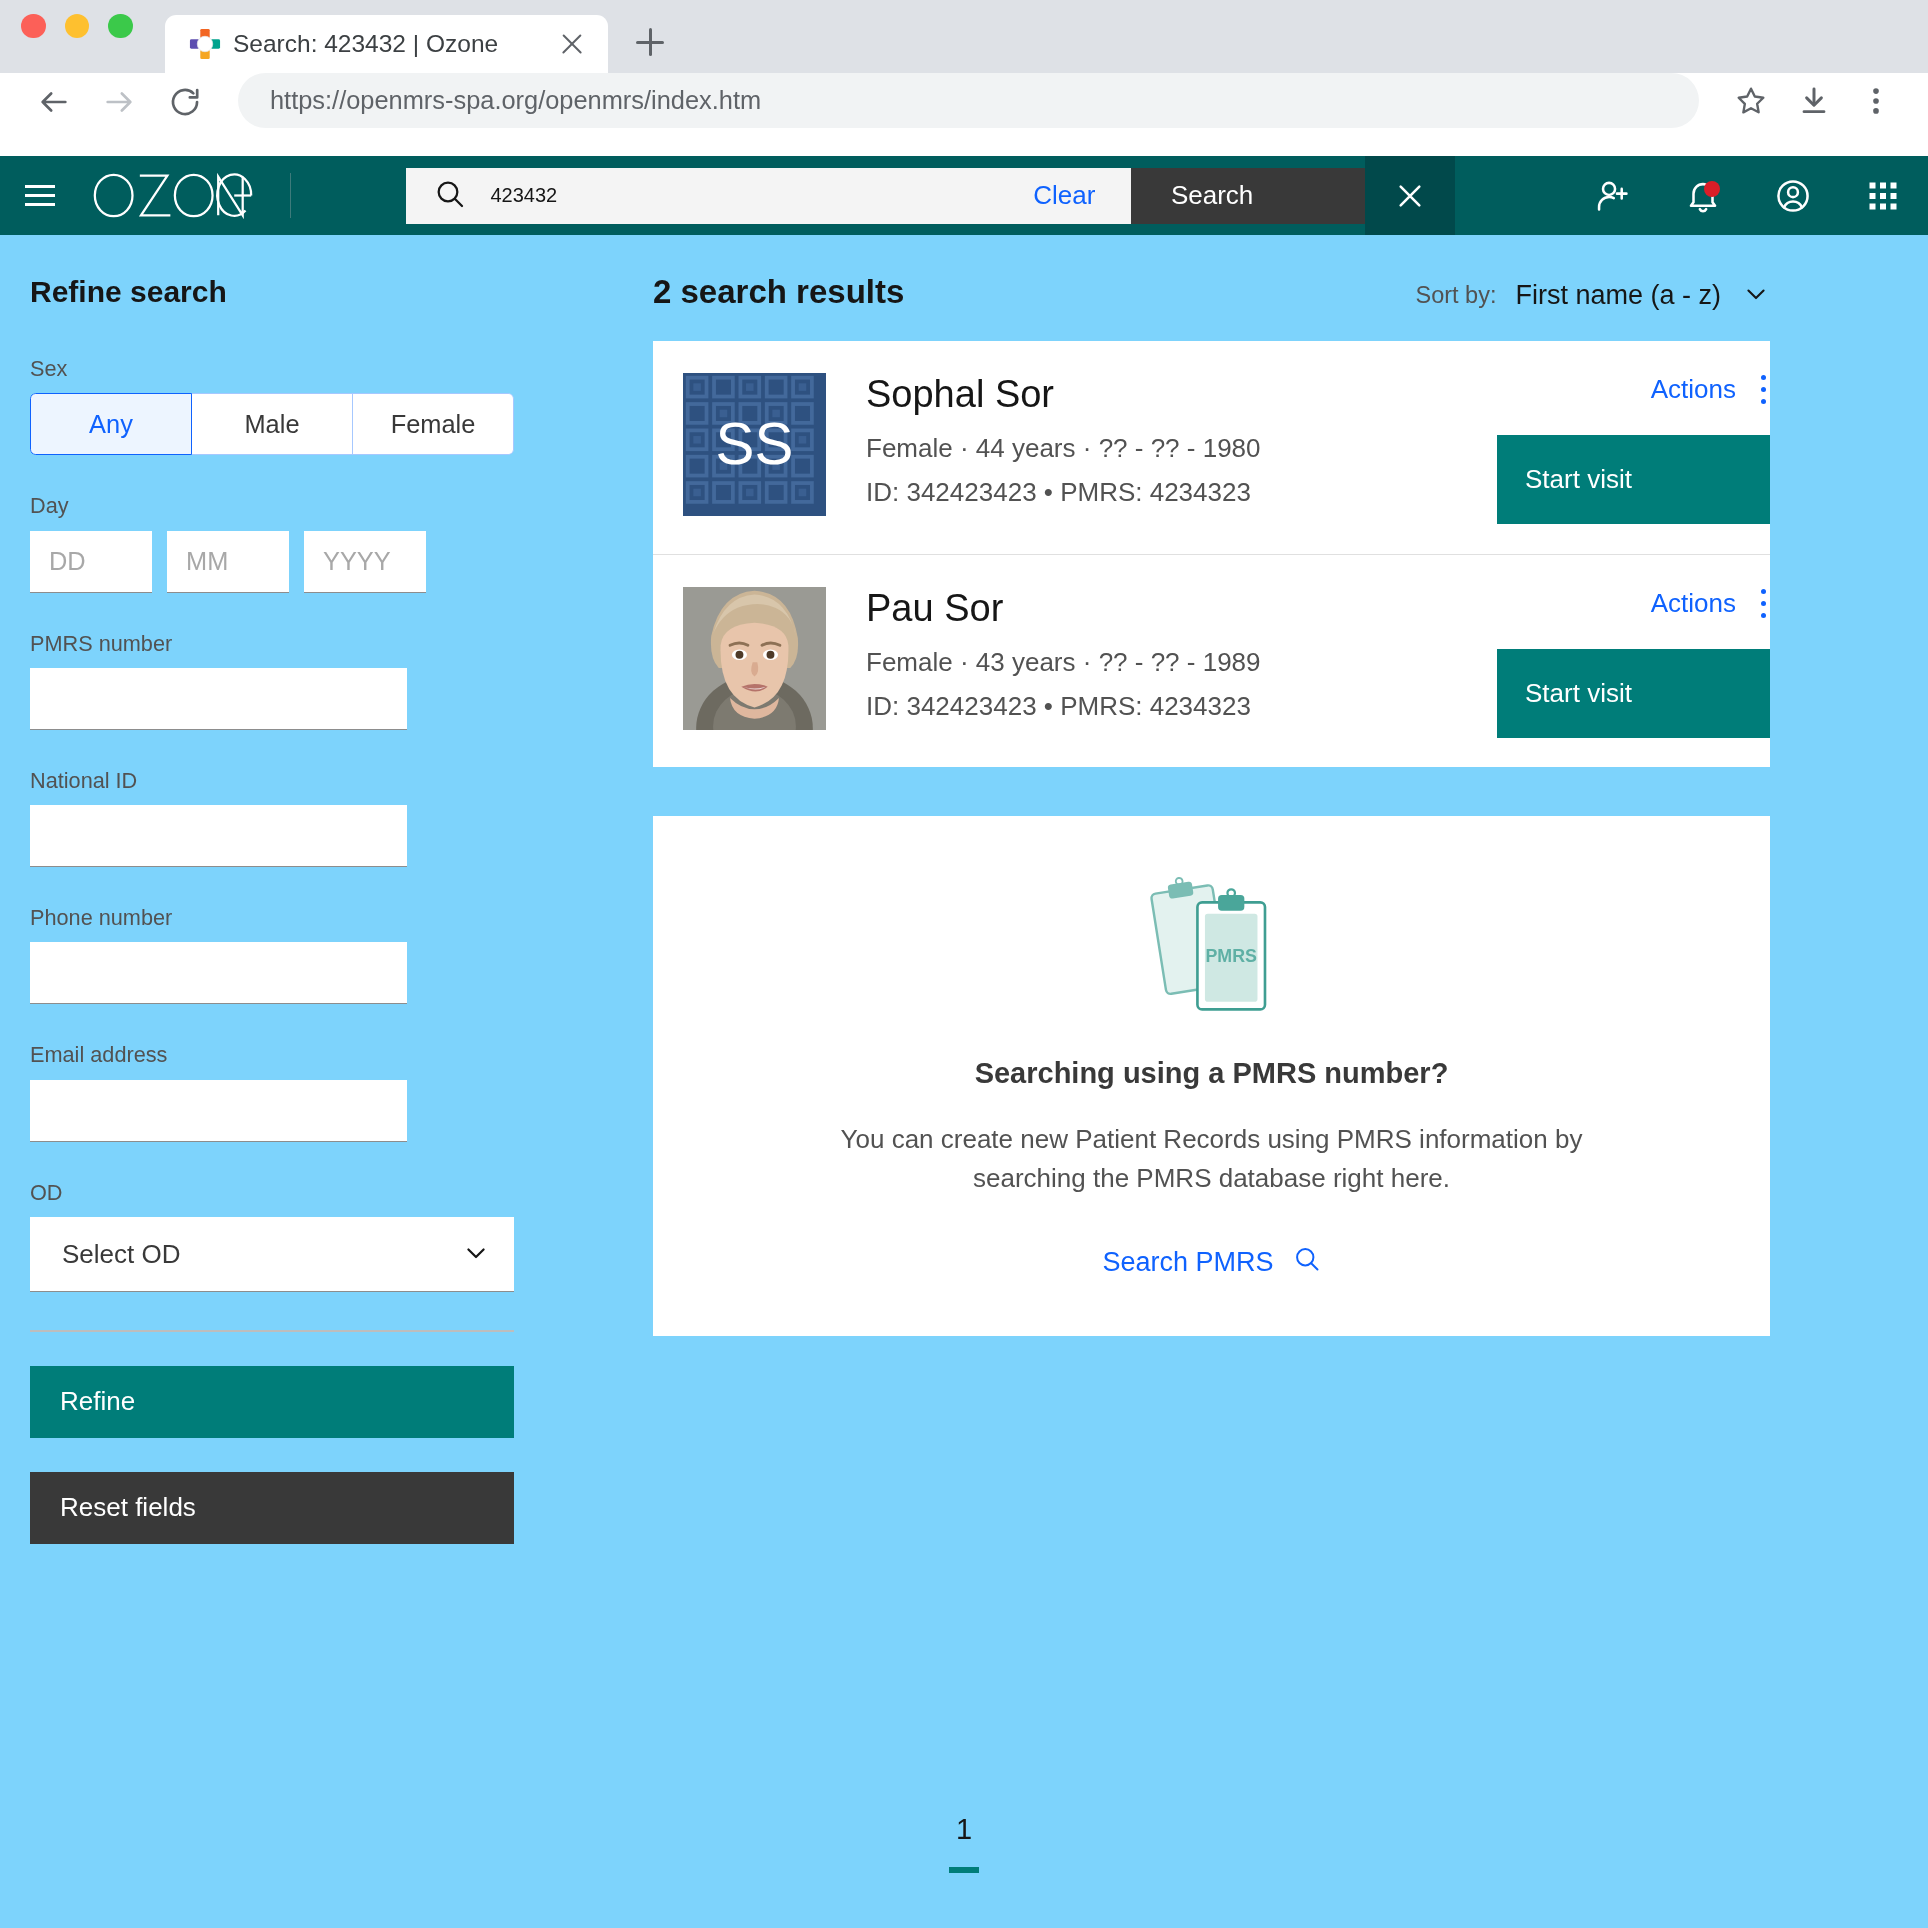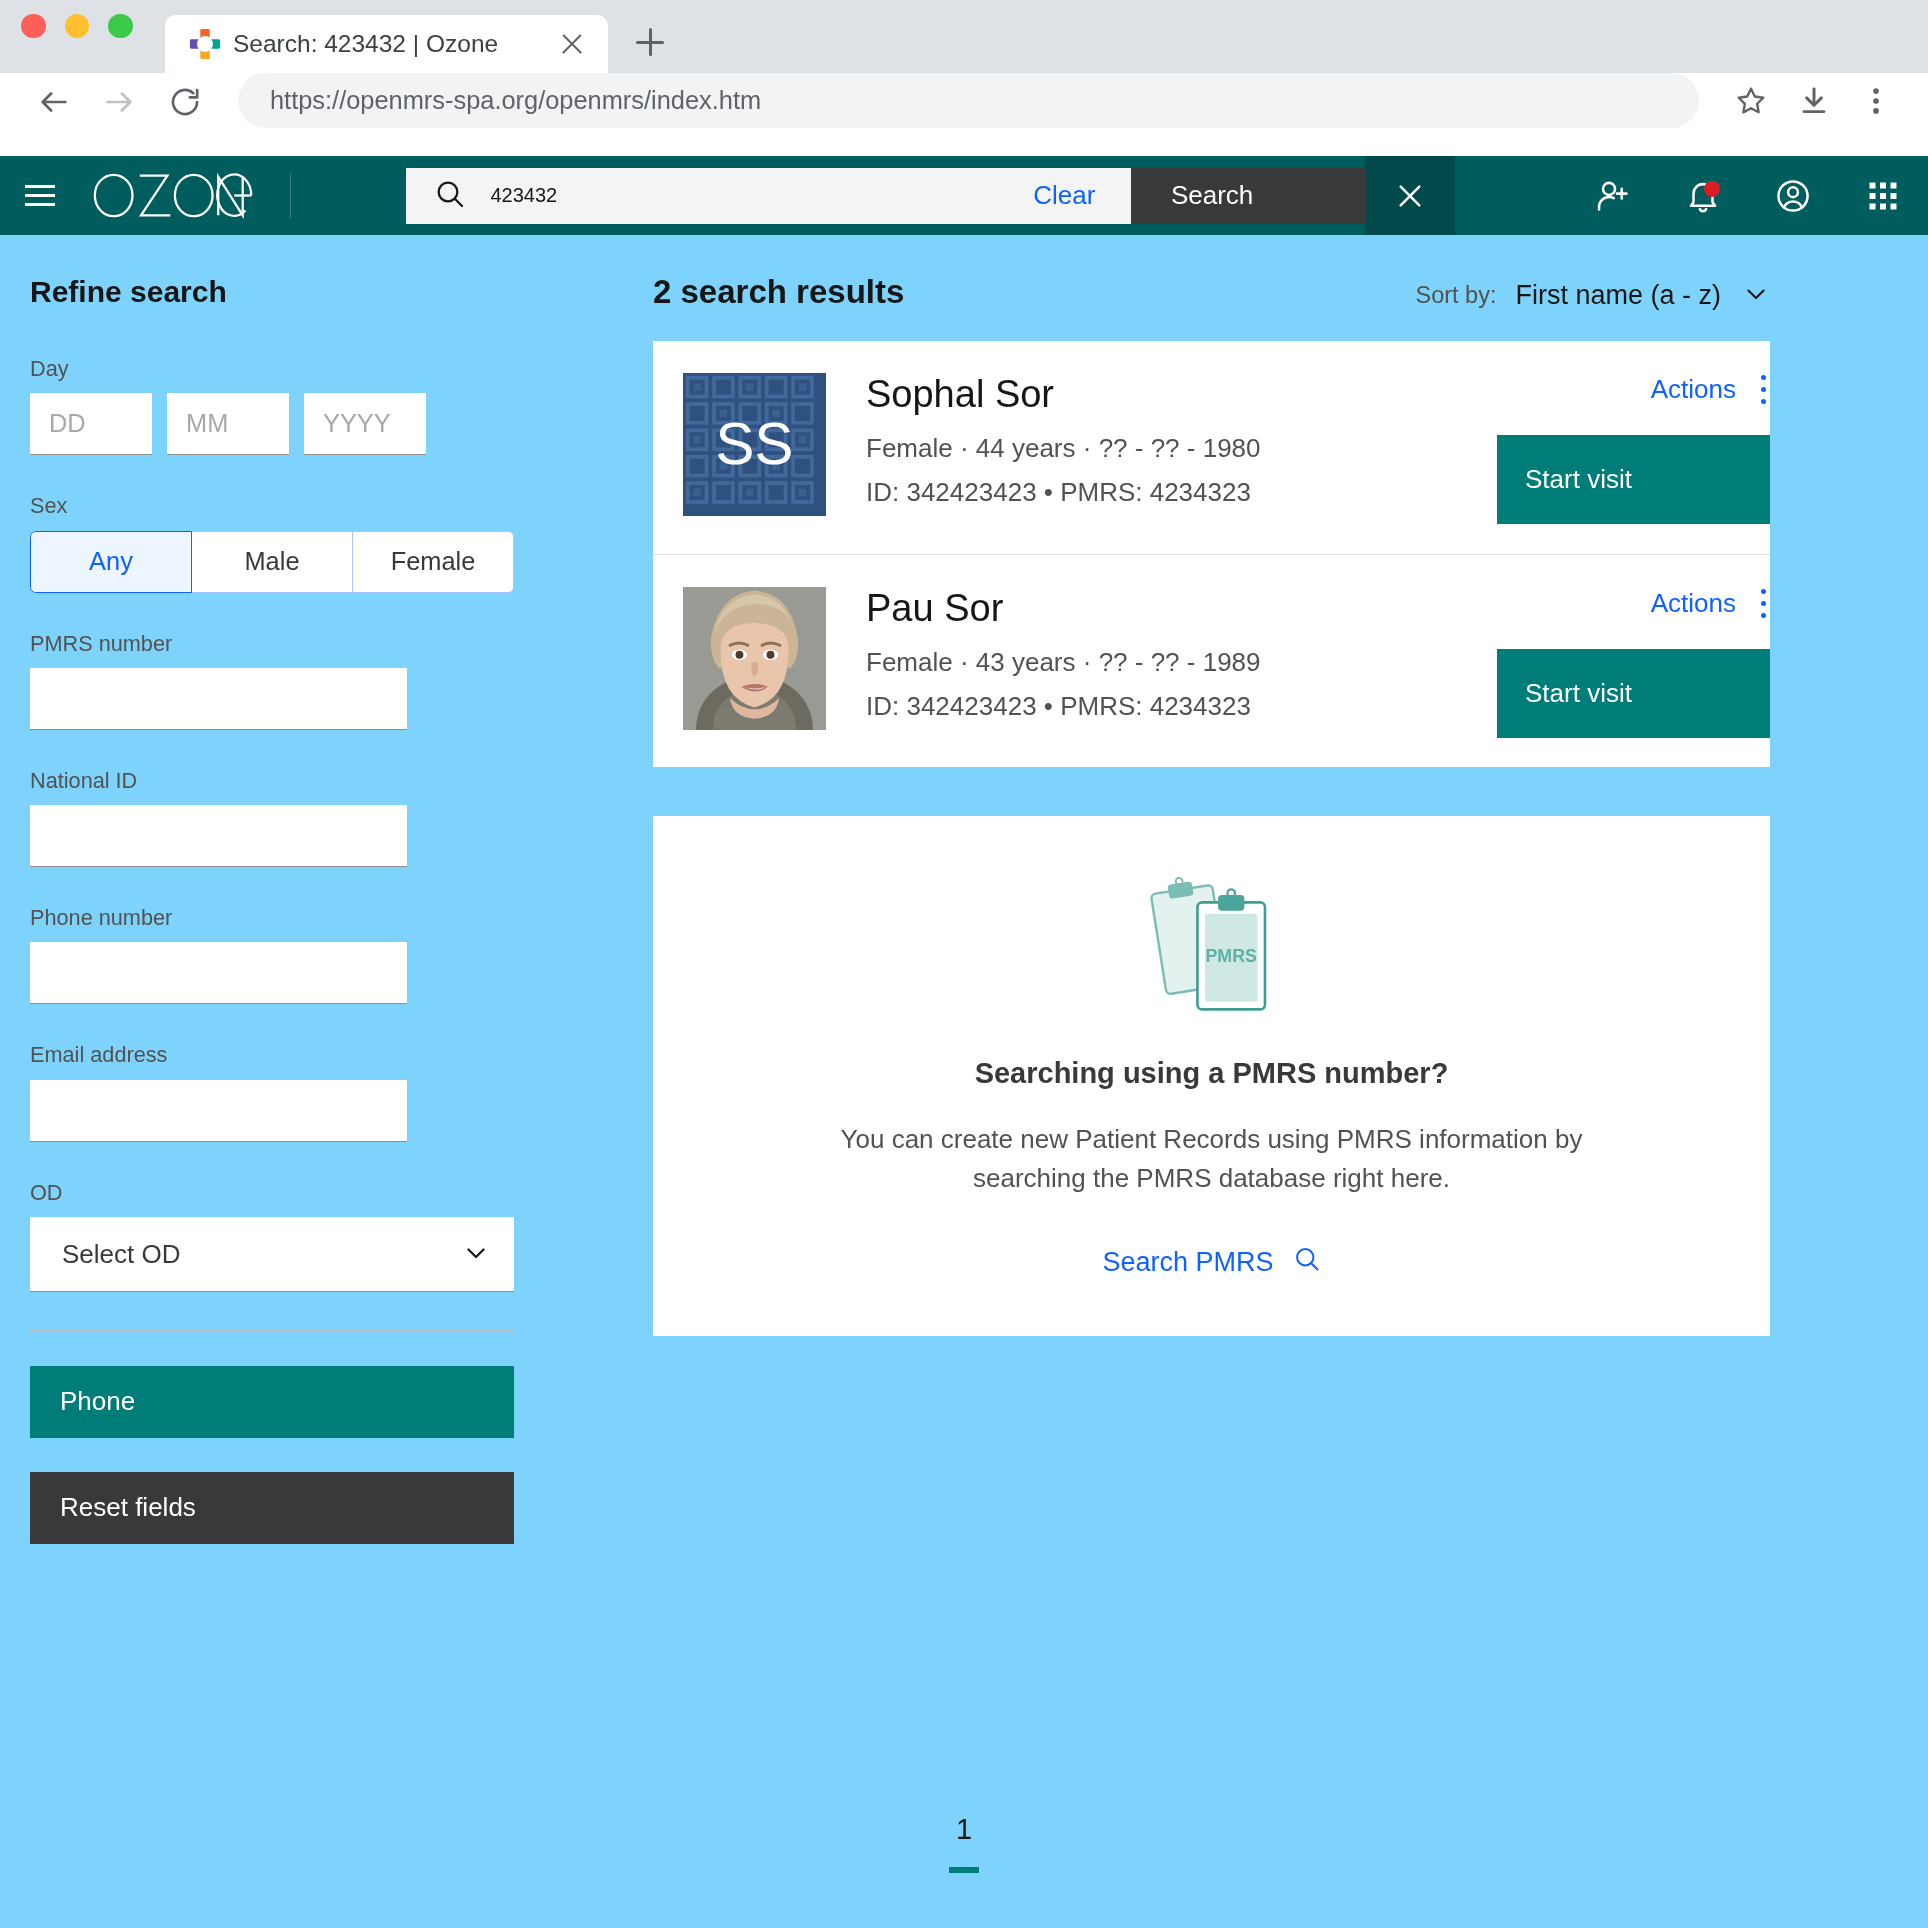--- a/index.html
+++ b/index.html
@@ -314,34 +314,34 @@
       </svg>
     </div>
   </div>
 
   <div class="app-body">
 
     <div class="sidebar">
       <div class="sb-title">Refine search</div>
 
       <div class="field-group">
+        <div class="field-label">Sex</div>
+        <div class="seg">
+          <div class="seg-item sel">Any</div>
+          <div class="seg-item">Male</div>
+          <div class="seg-item">Female</div>
+        </div>
+      </div>
+
+      <div class="field-group">
         <div class="field-label">Day</div>
         <div class="day-row">
           <input class="day-in" placeholder="DD" style="">
           <input class="day-in" placeholder="MM" style="">
           <input class="day-in" placeholder="YYYY" style="">
-        </div>
-      </div>
-
-      <div class="field-group">
-        <div class="field-label">Sex</div>
-        <div class="seg">
-          <div class="seg-item sel">Any</div>
-          <div class="seg-item">Male</div>
-          <div class="seg-item">Female</div>
         </div>
       </div>
 
       <div class="field-group">
         <div class="field-label">PMRS number</div>
         <input class="txt-in" style="">
       </div>
 
       <div class="field-group">
         <div class="field-label">National ID</div>
@@ -365,21 +365,21 @@
           <span>
             <svg width="28" height="28" viewBox="0 0 24 24" fill="none" stroke="#161616" stroke-width="1.9" stroke-linecap="round" stroke-linejoin="round">
                 <path d="M5.5 9l6.5 6.5L18.5 9"></path>
               </svg>
           </span>
         </div>
       </div>
 
       <div class="sb-rule"></div>
 
-      <div class="btn-apply">Phone</div>
+      <div class="btn-apply">Refine</div>
       <div class="btn-reset">Reset fields</div>
     </div>
 
     <div class="main">
 
       <div class="results-bar">
         <div class="results-count">2 search results</div>
         <div class="sort-wrap">
           <span class="sort-label">Sort by:</span>
           <span class="sort-ctl">

